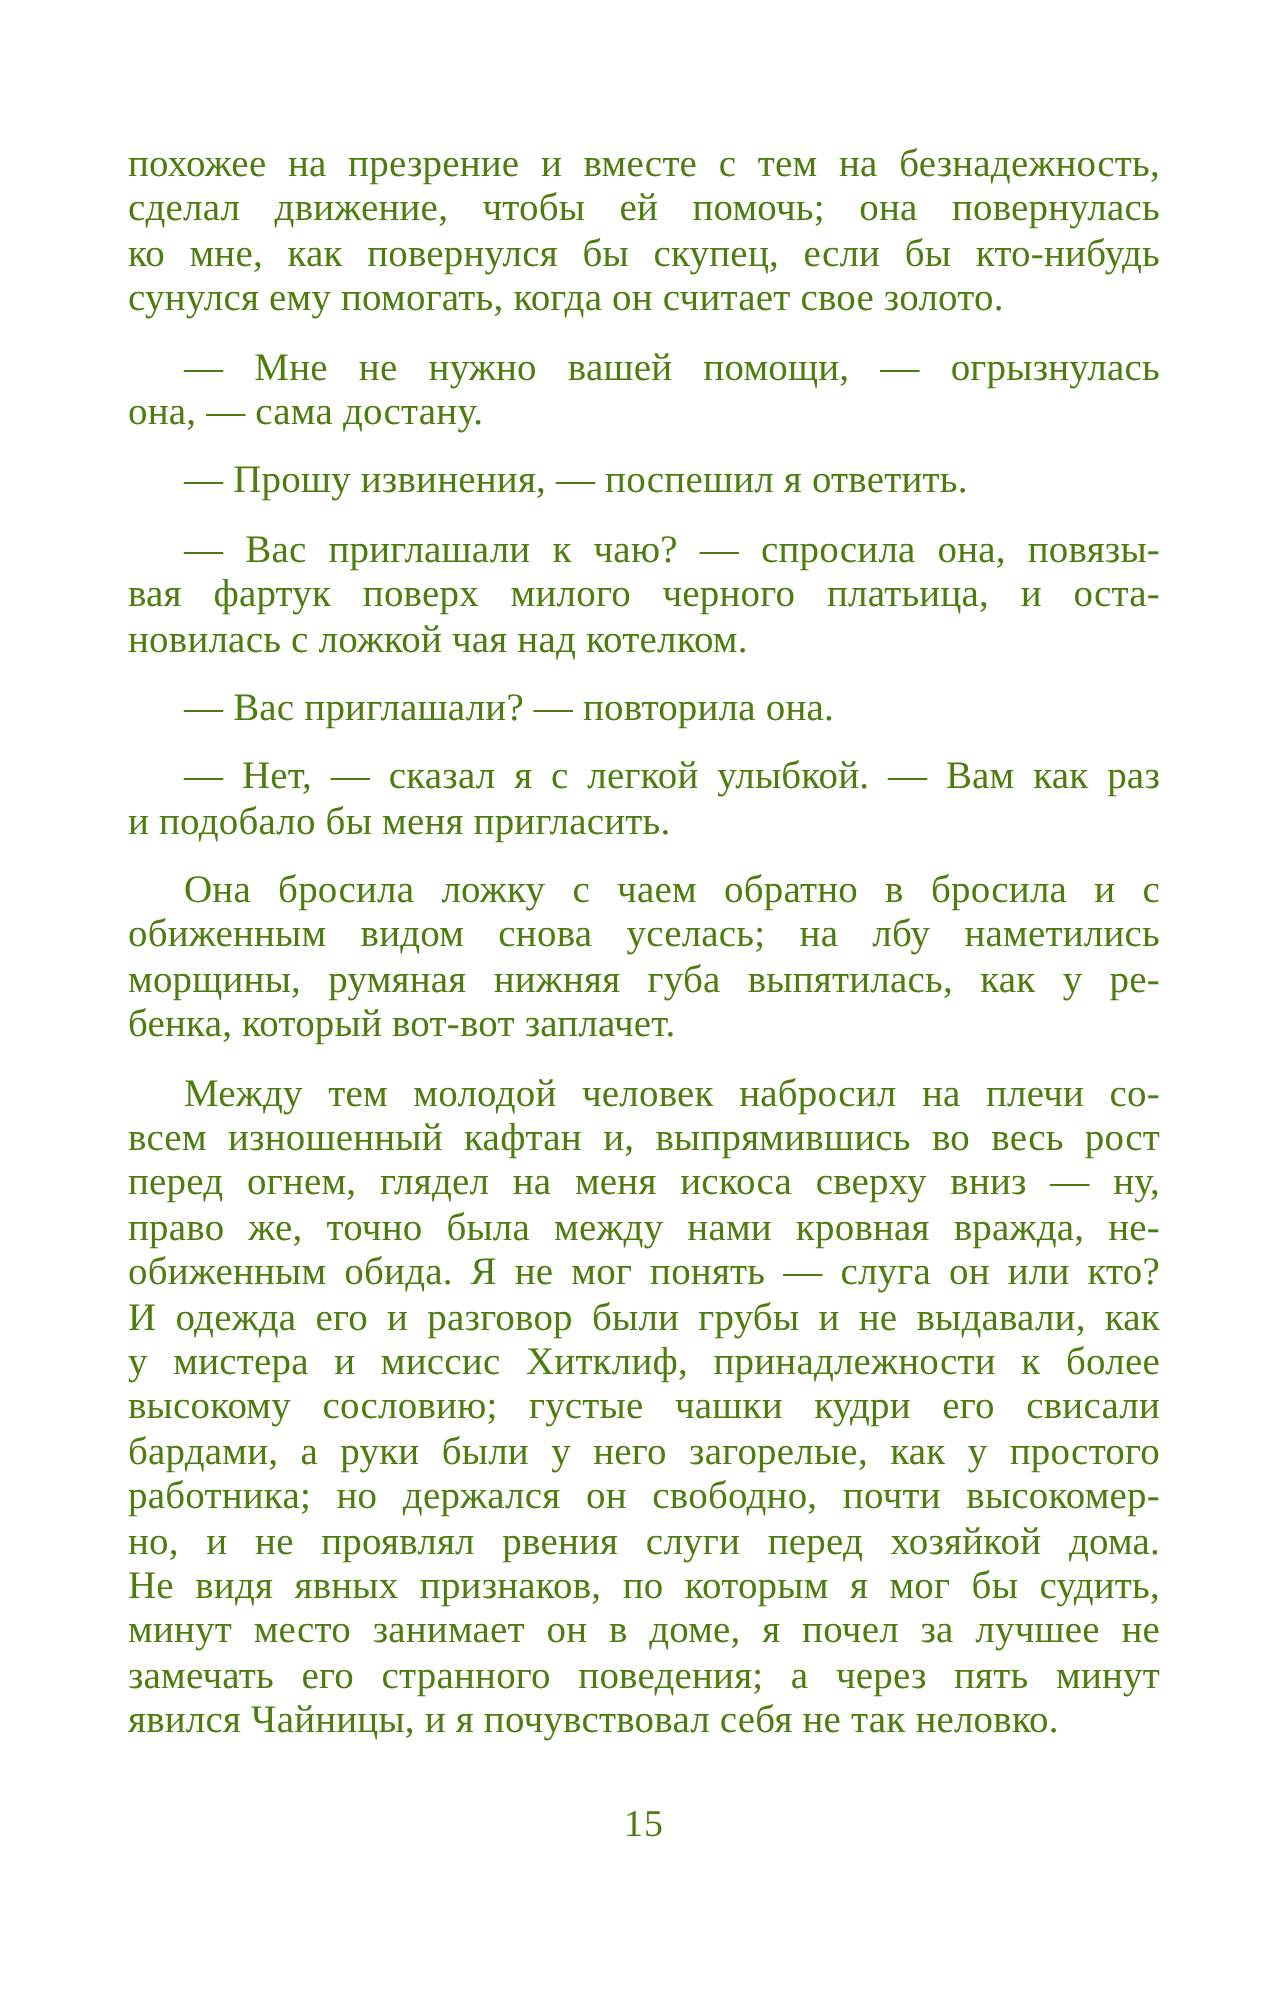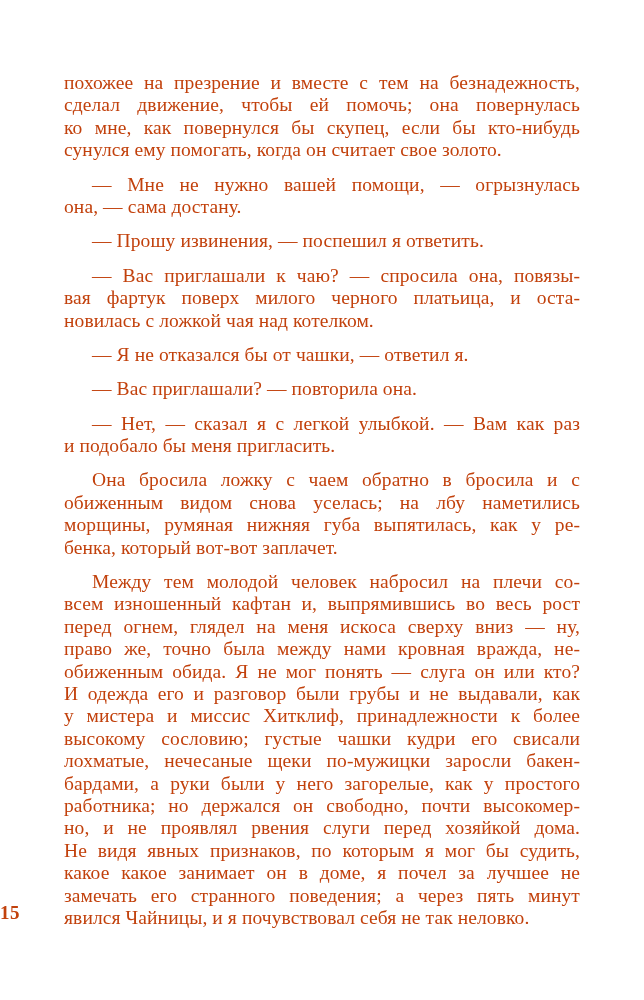--- a/index.html
+++ b/index.html
@@ -42,59 +42,57 @@
   }
   .line.ind {
     text-indent: 28px;
     margin-top: 12px;
   }
   .page-number {
     position: absolute;
     top: 902px;
     left: 0;
     width: 644px;
+    text-align: center;
     font-size: 19px;
     letter-spacing: 0.5px;
-    font-weight: bold;
   }
 </style>
 </head>
 <body>
 
-<main class="page" style="background: rgb(255, 255, 255); color: #c2410c;">
+<main class="page" style="background: rgb(255, 255, 255); color: #4d7c0f;">
   <div class="text-block">
       <div class="line">похожее на презрение и вместе с тем на безнадежность,</div>
       <div class="line">сделал движение, чтобы ей помочь; она повернулась</div>
       <div class="line">ко мне, как повернулся бы скупец, если бы кто-нибудь</div>
       <div class="line noj">сунулся ему помогать, когда он считает свое золото.</div>
       <div class="line ind">— Мне не нужно вашей помощи, — огрызнулась</div>
       <div class="line noj">она, — сама достану.</div>
       <div class="line ind noj">— Прошу извинения, — поспешил я ответить.</div>
       <div class="line ind">— Вас приглашали к чаю? — спросила она, повязы-</div>
       <div class="line">вая фартук поверх милого черного платьица, и оста-</div>
       <div class="line noj">новилась с ложкой чая над котелком.</div>
-      <div class="line ind noj">— Я не отказался бы от чашки, — ответил я.</div>
       <div class="line ind noj">— Вас приглашали? — повторила она.</div>
       <div class="line ind">— Нет, — сказал я с легкой улыбкой. — Вам как раз</div>
       <div class="line noj">и подобало бы меня пригласить.</div>
       <div class="line ind">Она бросила ложку с чаем обратно в бросила и с</div>
       <div class="line">обиженным видом снова уселась; на лбу наметились</div>
       <div class="line">морщины, румяная нижняя губа выпятилась, как у ре-</div>
       <div class="line noj">бенка, который вот-вот заплачет.</div>
       <div class="line ind">Между тем молодой человек набросил на плечи со-</div>
       <div class="line">всем изношенный кафтан и, выпрямившись во весь рост</div>
       <div class="line">перед огнем, глядел на меня искоса сверху вниз — ну,</div>
       <div class="line">право же, точно была между нами кровная вражда, не-</div>
       <div class="line">обиженным обида. Я не мог понять — слуга он или кто?</div>
       <div class="line">И одежда его и разговор были грубы и не выдавали, как</div>
       <div class="line">у мистера и миссис Хитклиф, принадлежности к более</div>
       <div class="line">высокому сословию; густые чашки кудри его свисали</div>
-      <div class="line">лохматые, нечесаные щеки по-мужицки заросли бакен-</div>
       <div class="line">бардами, а руки были у него загорелые, как у простого</div>
       <div class="line">работника; но держался он свободно, почти высокомер-</div>
       <div class="line">но, и не проявлял рвения слуги перед хозяйкой дома.</div>
       <div class="line">Не видя явных признаков, по которым я мог бы судить,</div>
-      <div class="line">какое какое занимает он в доме, я почел за лучшее не</div>
+      <div class="line">минут место занимает он в доме, я почел за лучшее не</div>
       <div class="line">замечать его странного поведения; а через пять минут</div>
       <div class="line noj">явился Чайницы, и я почувствовал себя не так неловко.</div>
     </div>
   <div class="page-number">15</div>
 </main>
 
 </body></html>

